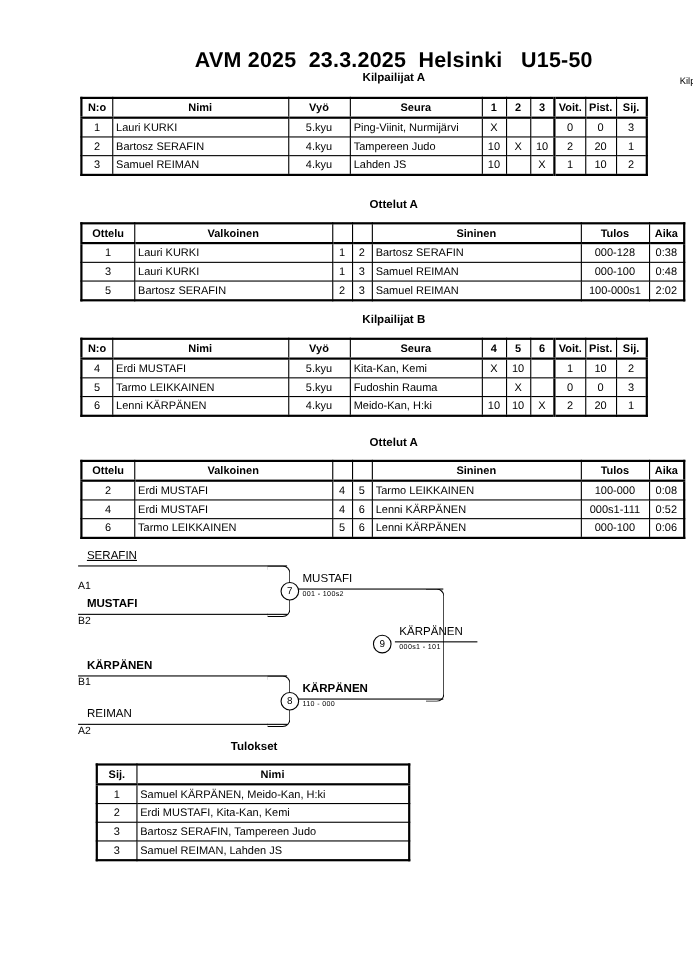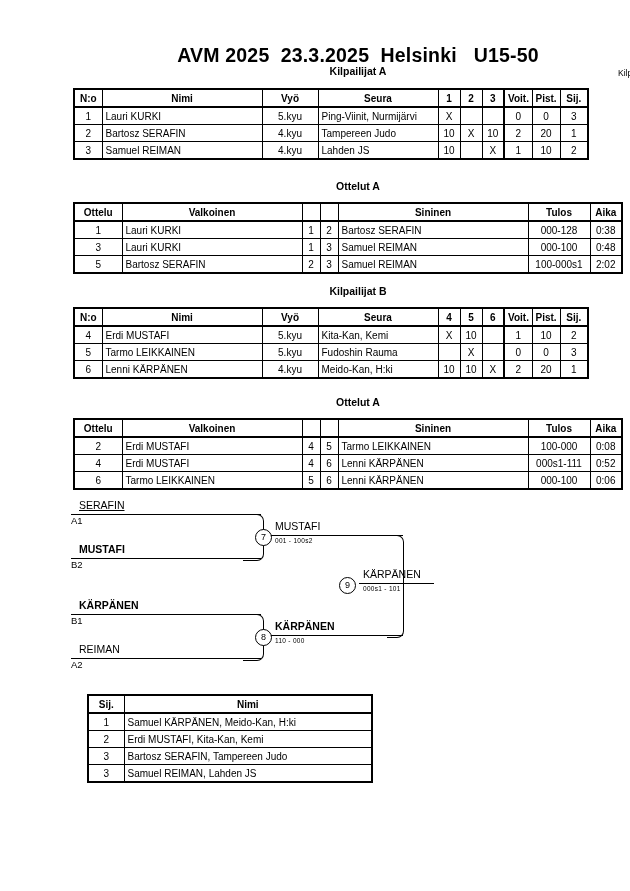--- a/index.html
+++ b/index.html
@@ -369,21 +369,21 @@
           <td class="c">000-100</td>
           <td class="c">0:06</td>
         </tr>
       </tbody>
   </table>
 
   <div class="bracket">
 
     <div class="bk-name" style="left:36px; top:4px;text-decoration:underline;">SERAFIN</div>
     <div class="underline" style="left:28px; top:19px; width:190px;"></div>
-    <div class="bk-seed" style="left:28px; top:20px;">A1</div>
+    <div class="bk-seed" style="left:28px; top:32px;">A1</div>
 
     <div class="bk-name win" style="left:36px; top:48px;">MUSTAFI</div>
     <div class="underline" style="left:28px; top:63px; width:190px;"></div>
     <div class="bk-seed" style="left:28px; top:64px;">B2</div>
 
     <div class="pair" style="left:200px; top:19px; width:20px; height:45px;"></div>
     <div class="bk-node" style="left:212px; top:34px;">7</div>
 
     <div class="bk-name" style="left:232px; top:25px;">MUSTAFI</div>
     <div class="underline" style="left:228px; top:40px; width:132px;"></div>
@@ -405,20 +405,21 @@
     <div class="bk-score" style="left:232px; top:142px;">110 - 000</div>
 
     <div class="pair" style="left:344px; top:40px; width:16px; height:101px;"></div>
     <div class="bk-node" style="left:296px; top:82px; left:296px;">9</div>
 
     <div class="bk-name" style="left:320px; top:73px;">KÄRPÄNEN</div>
     <div class="underline" style="left:316px; top:88px; width:75px;"></div>
     <div class="bk-score" style="left:320px; top:90px;">000s1 - 101</div>
   </div>
 
+  <div class="caption" style="top:673px; width:320px; left:28px;">Tulokset</div>
   <table class="tbl" id="tbl-results" style="left:44px; top:694px; width:284px;">
     <colgroup>
         <col style="width:36px">
         <col style="width:248px">
       </colgroup>
     <thead>
         <tr class="head">
           <th class="c">Sij.</th>
           <th class="c">Nimi</th>
         </tr>

